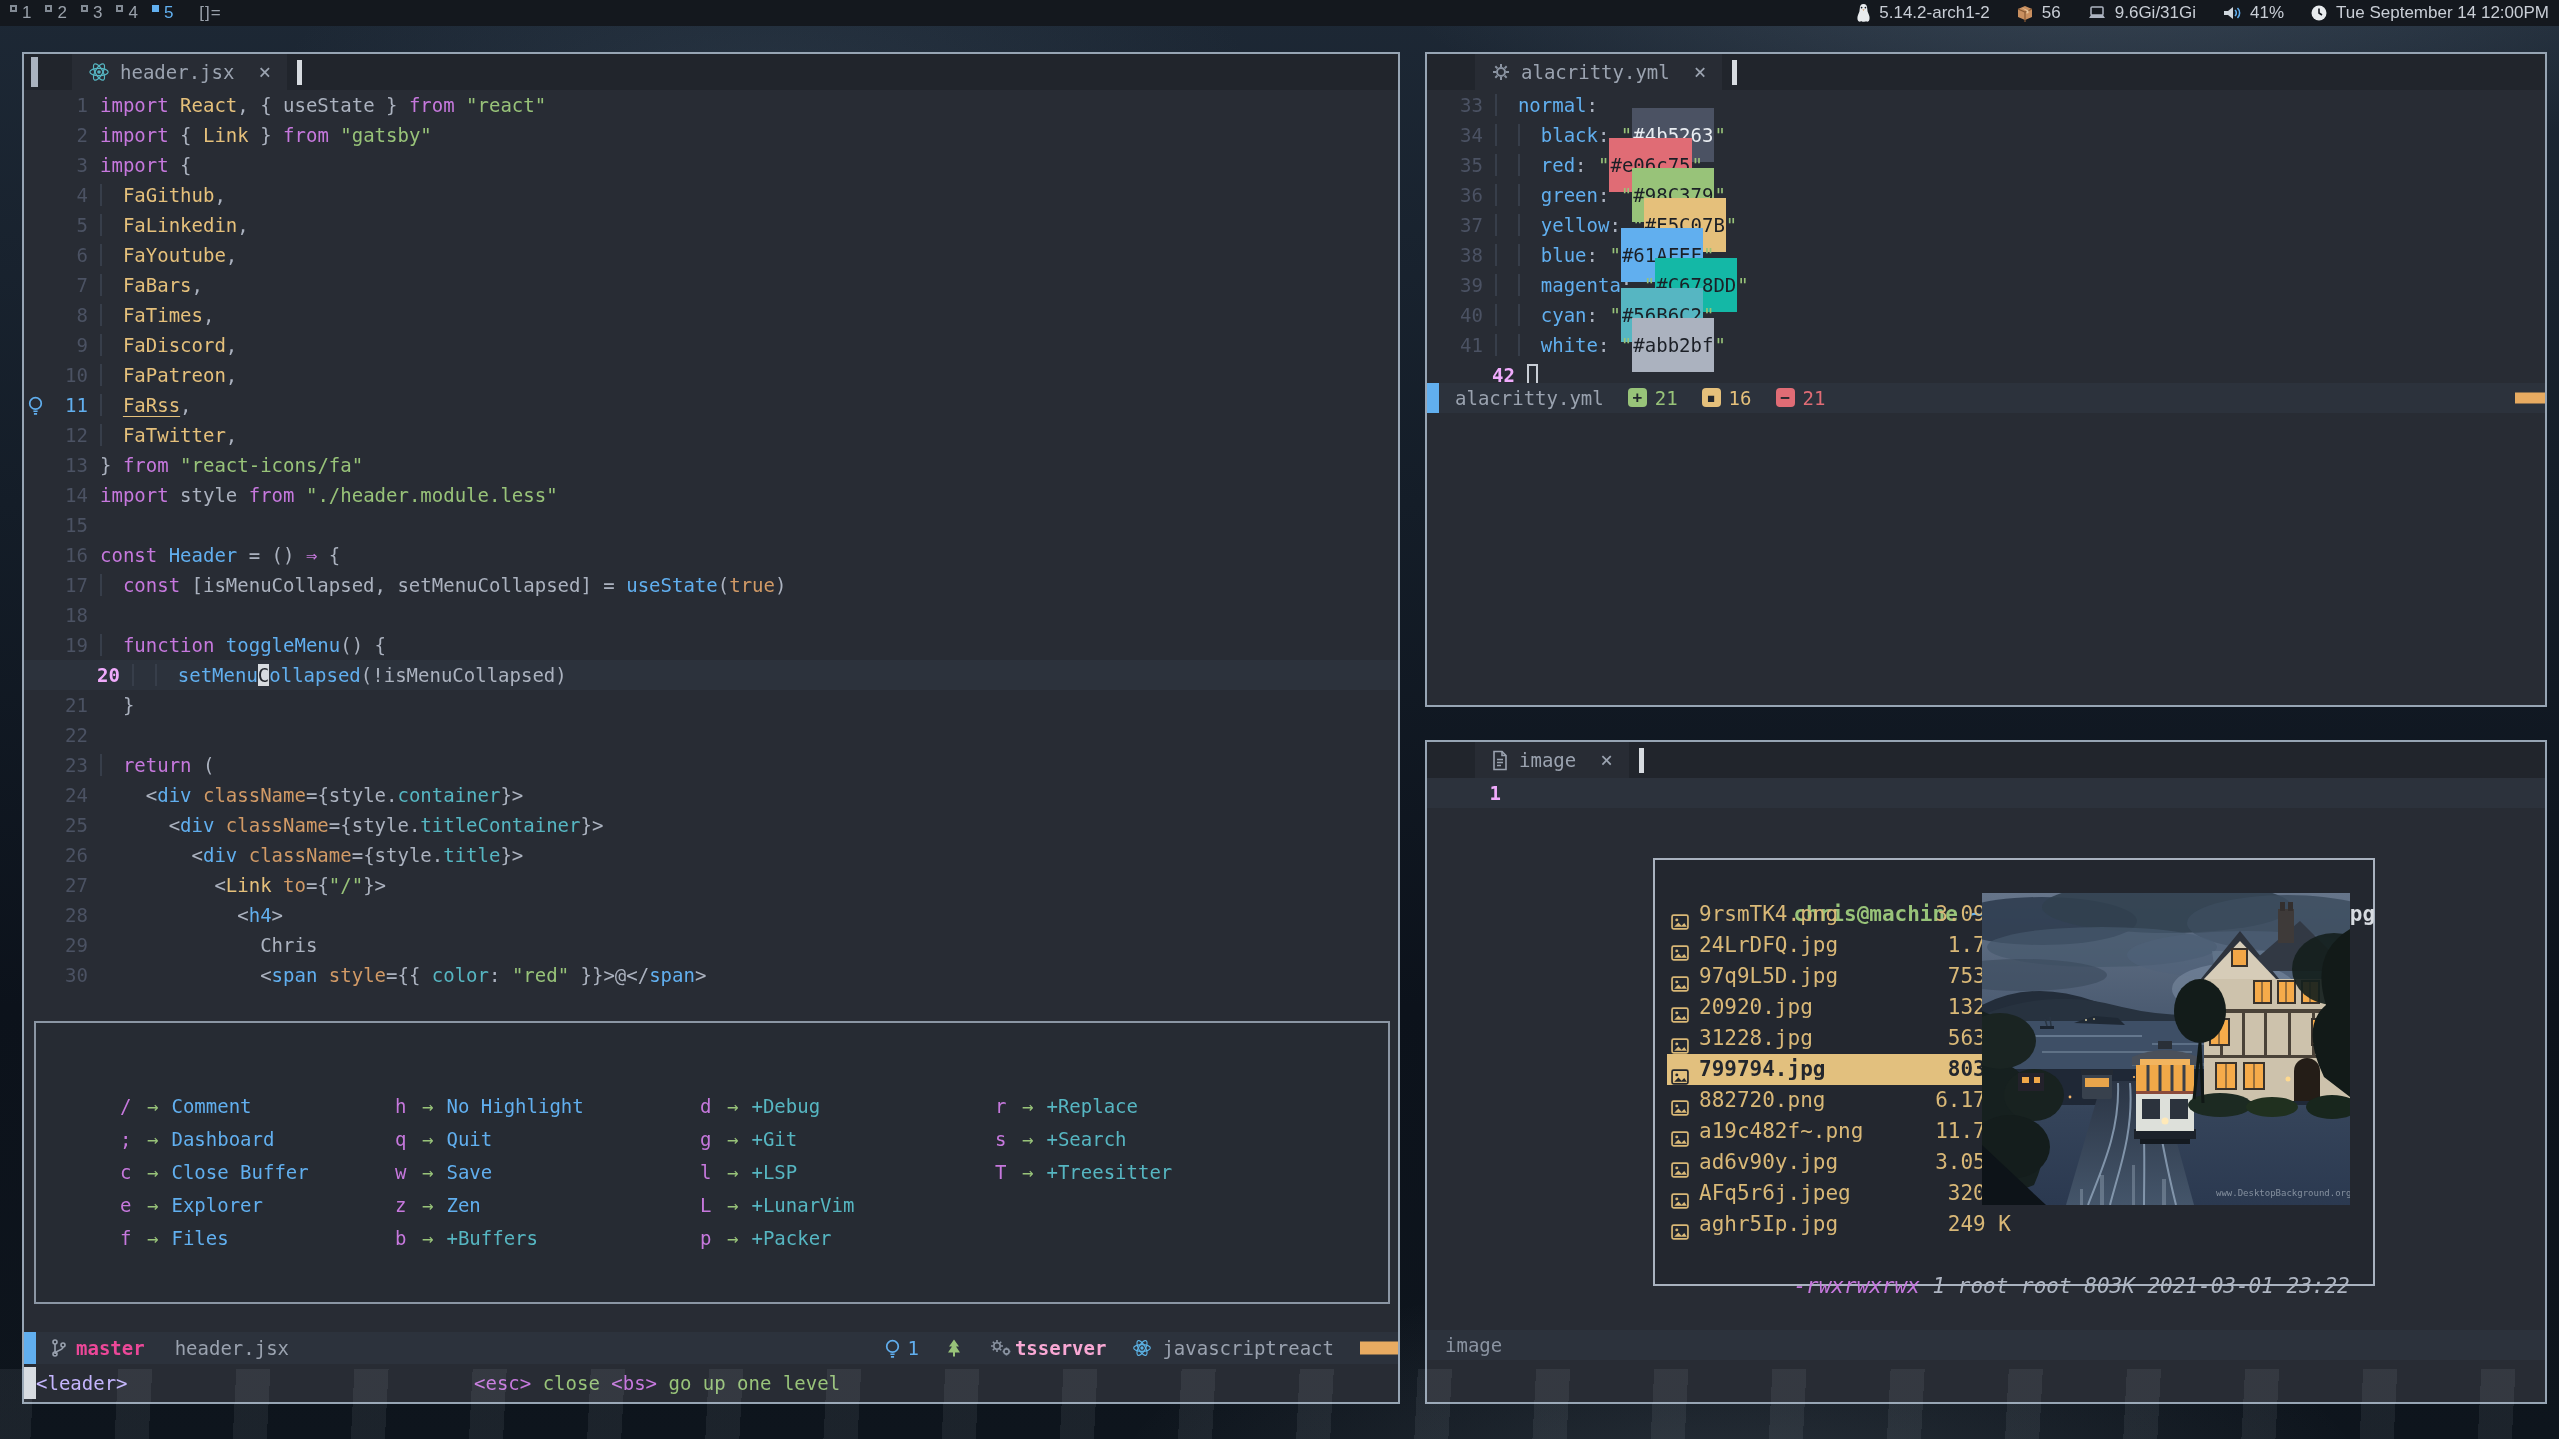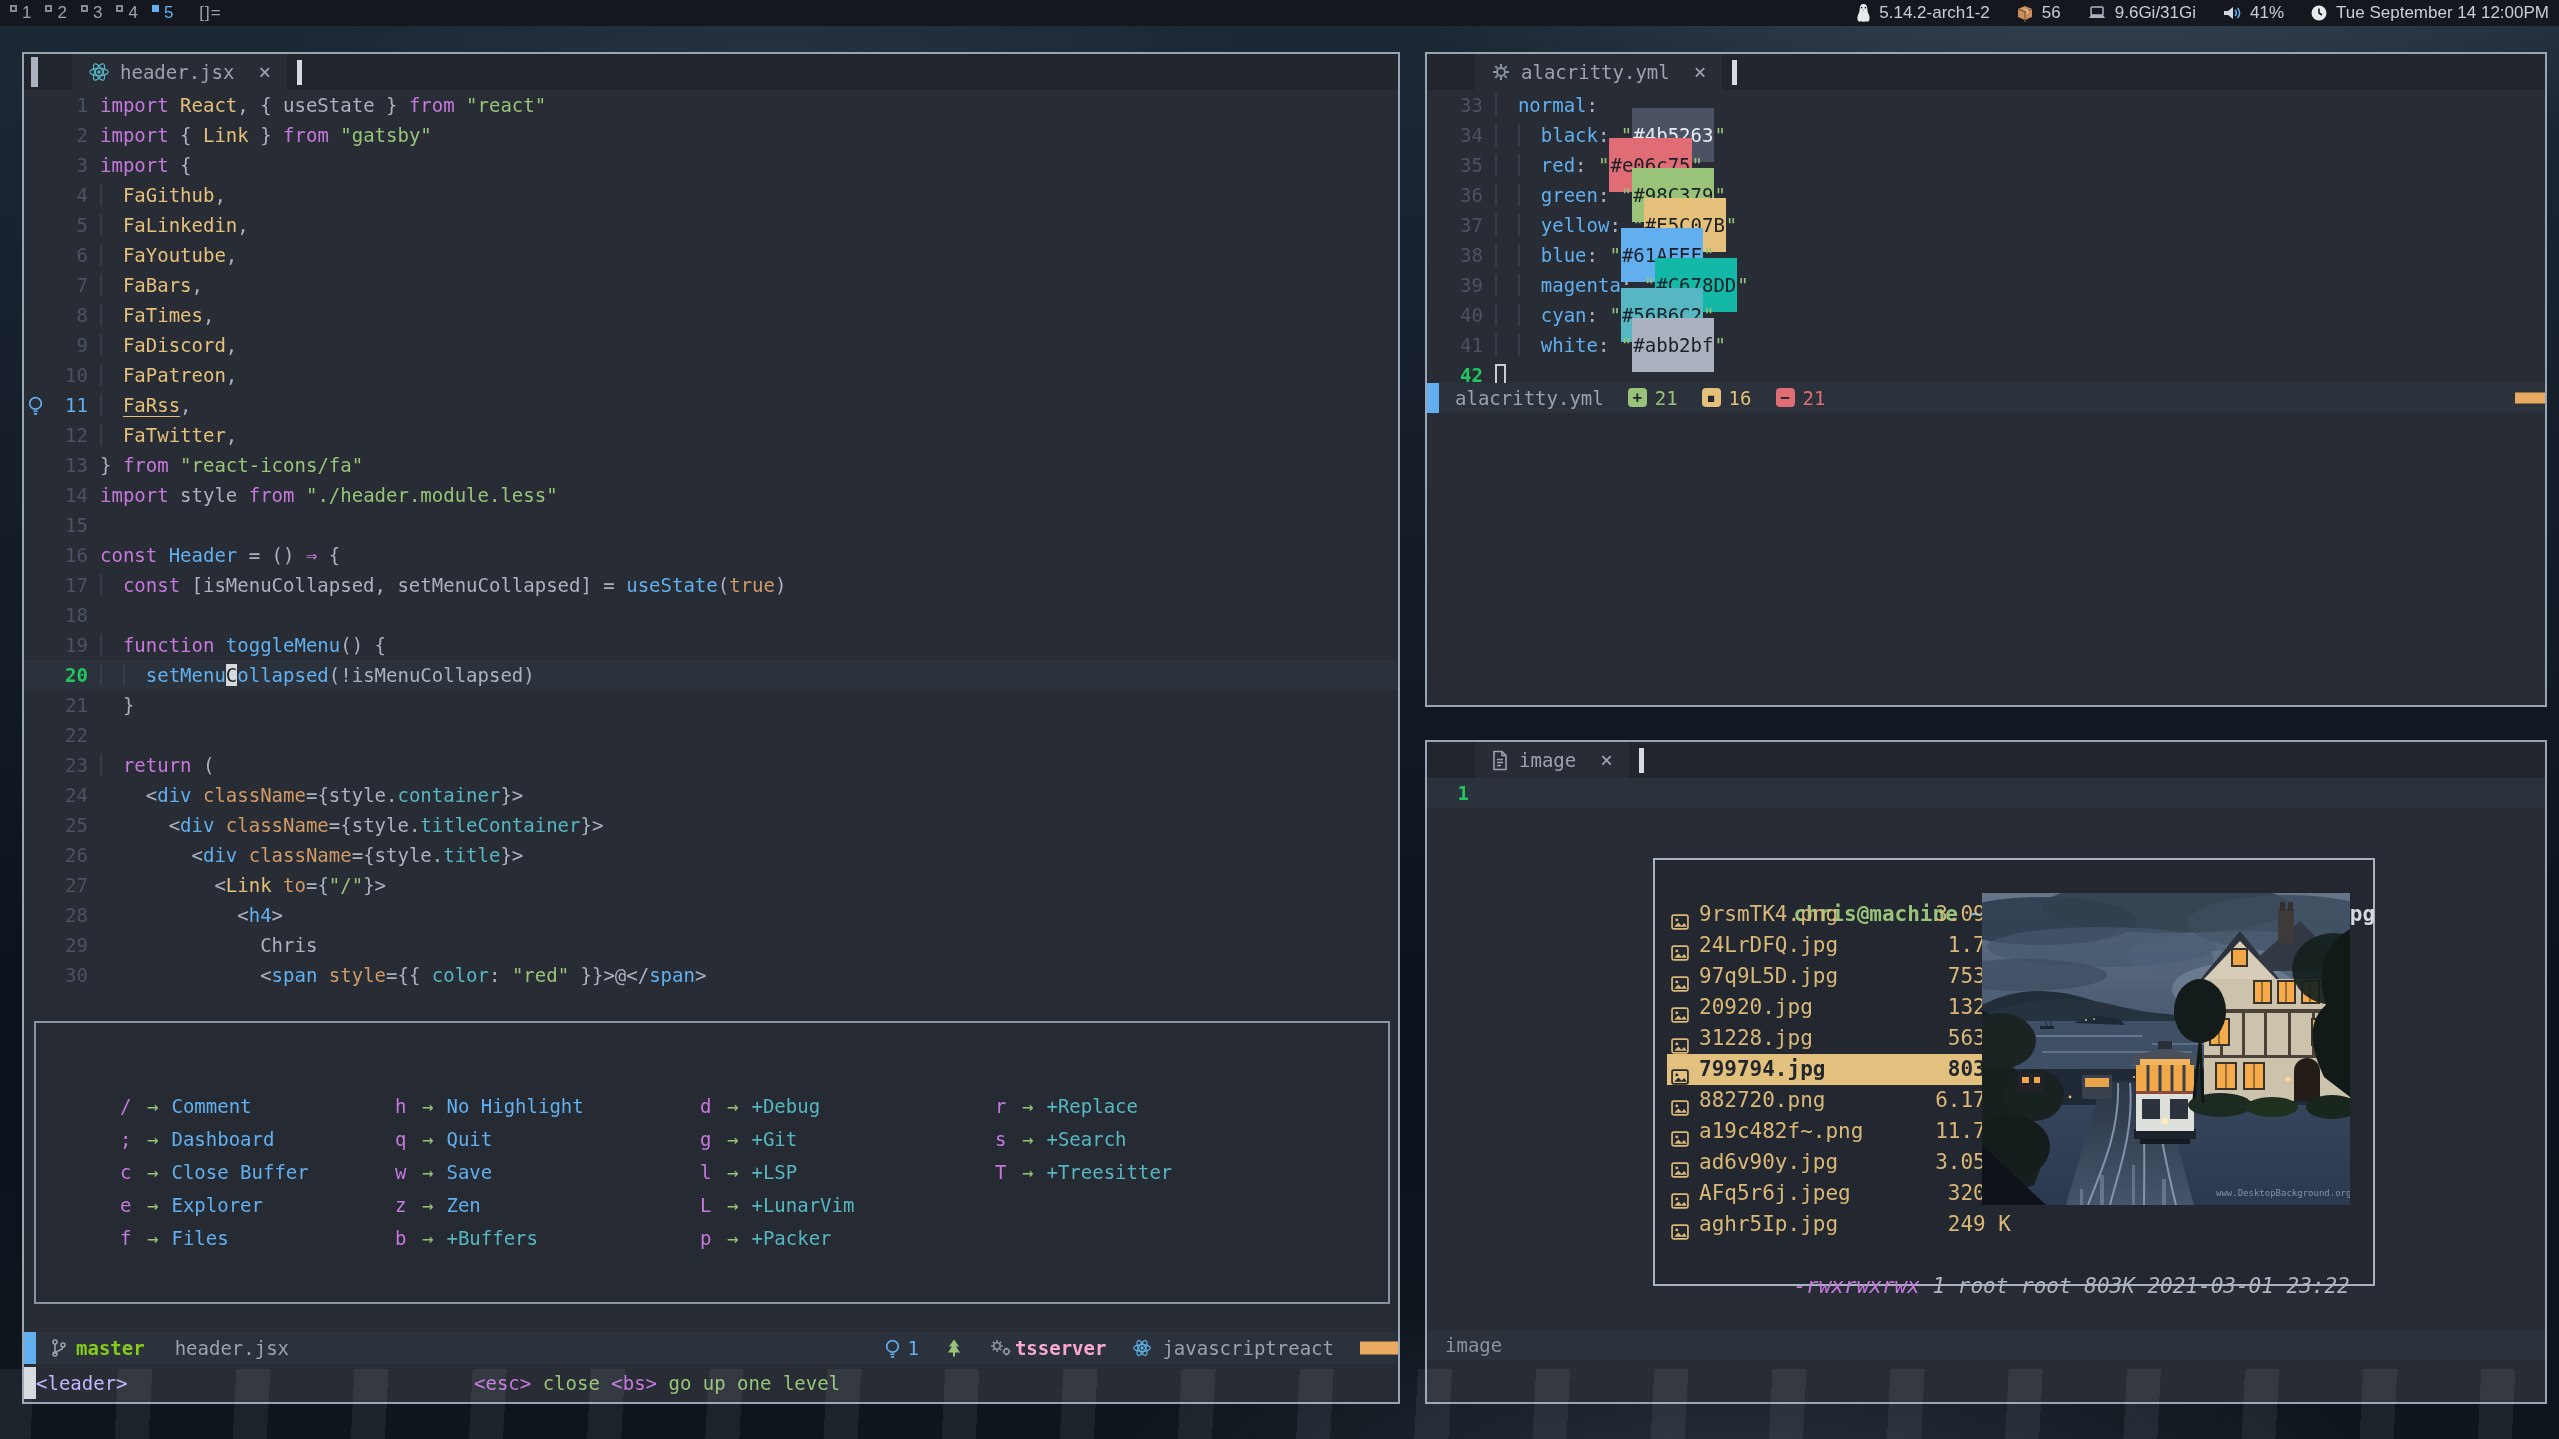--- a/index.html
+++ b/index.html
@@ -40,21 +40,21 @@
   .tabcursor{width:5px;height:25px;background:#d7dbe0;margin-left:10px;}
   .tabthumb{position:absolute;left:7px;top:3px;width:7px;height:30px;background:#aab3bf;}
   
   .buffer{flex:1;overflow:hidden;position:relative;font-size:19px;}
   .cline{display:flex;height:30px;line-height:30px;white-space:pre;}
   .cline.curline{background:#2c323c;}
   .sign{width:22px;flex:none;display:flex;align-items:center;justify-content:center;}
   .lnum{width:42px;flex:none;text-align:right;color:#4b5263;}
   .g-ala .lnum{width:56px;}
   .lnum.blue{color:#61afef;}
-  .lnum.cu,.curline .lnum{color:#22c55e;font-weight:bold;}
+  .lnum.cu,.curline .lnum{color:#f0abfc;font-weight:bold;padding-left:32px;}
   .code{padding-left:12px;}
   .t-m{color:#c678dd}.t-y{color:#e5c07b}.t-b{color:#61afef}.t-g{color:#98c379}
   .t-c{color:#56b6c2}.t-o{color:#d19a66}.t-f{color:#abb2bf}
   .t-yu{color:#e5c07b;text-decoration:underline;text-underline-offset:4px;}
   .t-cur{background:#d7dbe0;color:#21252c}
   .chip{padding:16px 1px;}
   .ind{background:repeating-linear-gradient(to right,#373e4a 0 2px,transparent 2px 2ch);}
   .hollow{display:inline-block;width:11px;height:22px;border:2px solid #c9ced6;vertical-align:-4px;box-sizing:border-box;}
   
   .whichkey{position:absolute;left:10px;right:8px;bottom:28px;height:283px;background:#262b33;
@@ -64,21 +64,21 @@
   .wk-item{height:33px;display:flex;align-items:center;white-space:pre;cursor:pointer;}
   .wk-key{color:#c678dd;min-width:14px;}
   .wk-arrow{color:#98c379;margin:0 13px;}
   .wk-label{color:#61afef;}
   .wk-label.group{color:#56b6c2;}
   
   .statusline{height:32px;background:#2c323c;display:flex;align-items:center;flex:none;position:relative;
     color:#9aa2af;font-size:19px;}
   .modeblock{width:12px;height:100%;background:#61afef;flex:none;}
   .sl-branch{display:flex;align-items:center;margin-left:14px;}
-  .sl-master{font-weight:bold;color:#84cc16;margin-left:8px;}
+  .sl-master{font-weight:bold;color:#ec4899;margin-left:8px;}
   .sl-file{margin-left:30px;}
   .sl-right{margin-left:auto;display:flex;align-items:center;margin-right:64px;}
   .sl-diag{color:#61afef;margin-left:6px;}
   .sl-lsp{font-weight:bold;color:#f9a8d4;margin-left:2px;}
   .sl-ft{margin-left:10px;}
   .sl-gap{width:26px;}
   .scrollmark{position:absolute;right:0;top:50%;transform:translateY(-50%);width:38px;height:13px;background:#e8ab61;}
   .cmdline{height:38px;flex:none;display:flex;align-items:center;font-size:19px;background:#282c34;position:relative;color:#abb2bf;}
   .lightblock{width:12px;height:32px;background:#d7dbe0;flex:none;}
   .cl-leader{color:#c4b5fd;}

